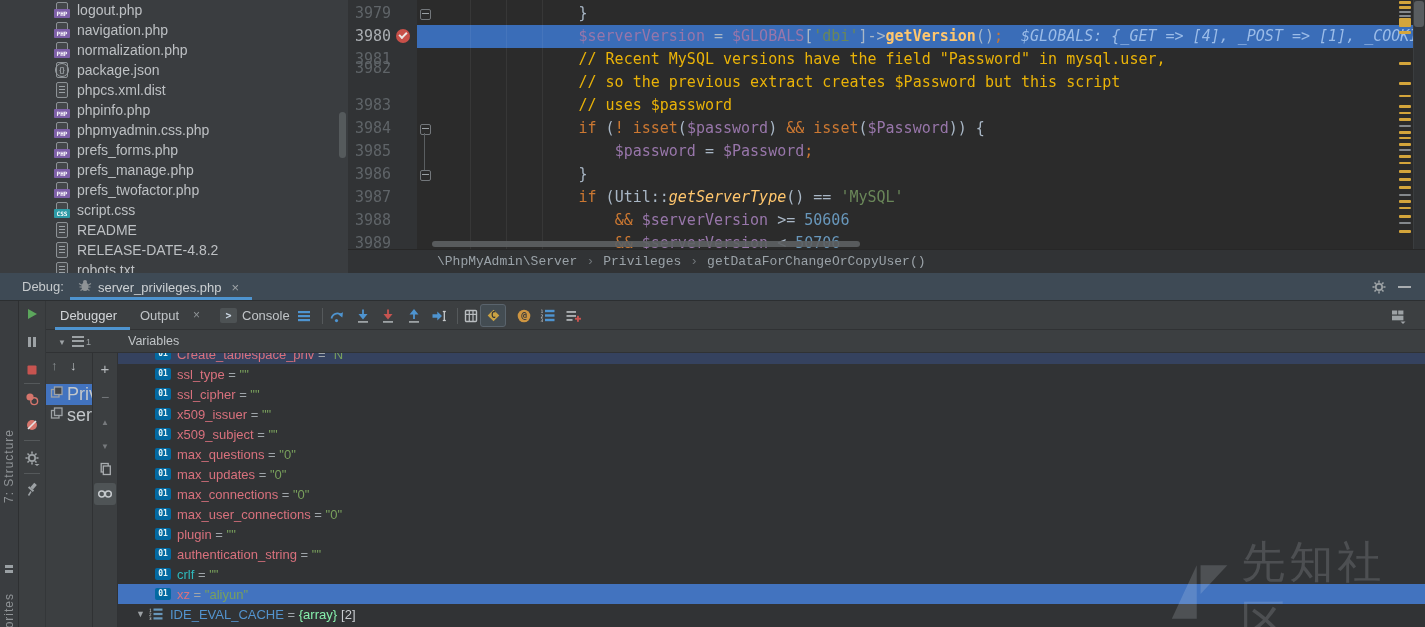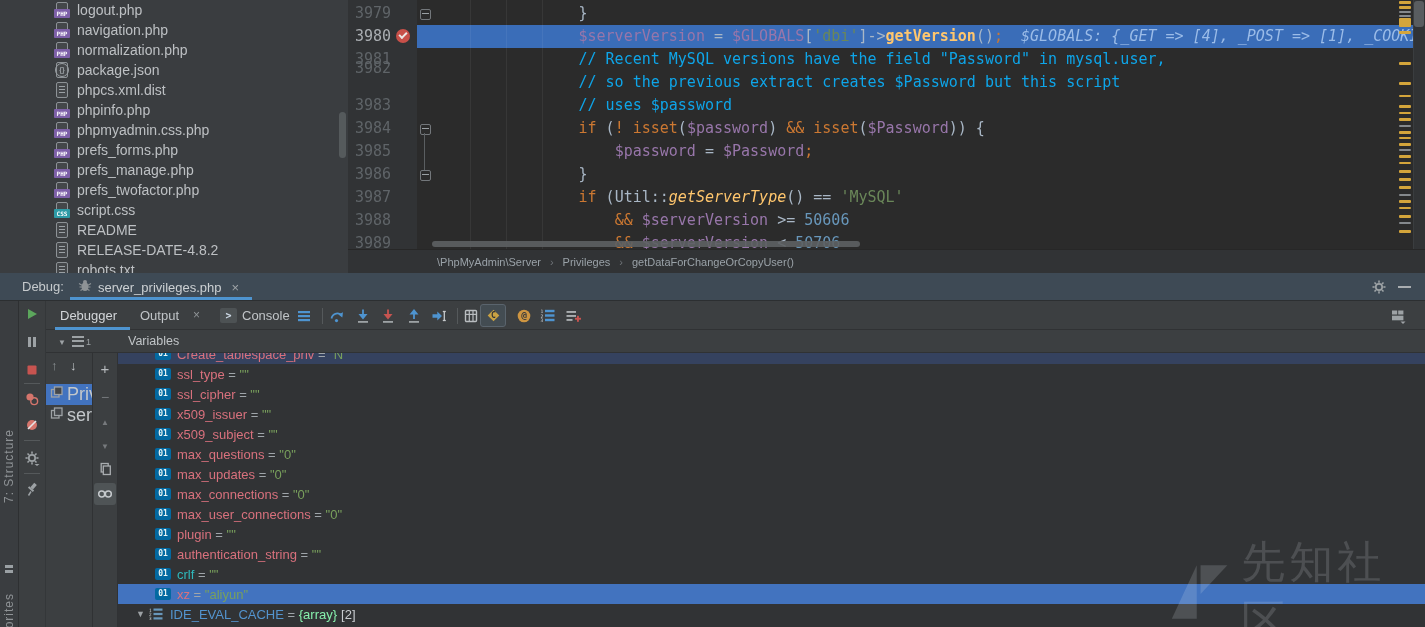--- a/index.html
+++ b/index.html
@@ -29,31 +29,31 @@
   .gnum.cur{color:#aaaeb2;}
   #bp{position:absolute;left:48px;width:14px;height:14px;border-radius:50%;background:#c85049;}
   #bp::after{content:"";position:absolute;left:3px;top:3px;width:6px;height:3px;border-left:2px solid #ece8e6;
              border-bottom:2px solid #ece8e6;transform:rotate(-45deg);}
   #code{left:69px;top:0;width:996px;height:249px;background:#2b2b2b;overflow:hidden;}
   #execline{position:absolute;left:0;top:25px;width:996px;height:23px;background:#3a6db8;}
   .iguide{position:absolute;top:0;height:249px;width:1px;background:rgba(255,255,255,.06);}
   .cline{position:absolute;left:17px;height:23px;font:15px/23px "DejaVu Sans Mono",monospace;white-space:pre;color:#a9b7c6;}
   .tk-kw{color:#cc7832;}.tk-var{color:#9876aa;}.tk-str{color:#6a8759;}.tk-num{color:#6897bb;}
   .tk-fn{color:#ffc66d;font-weight:bold;}.tk-fni{color:#ffc66d;font-style:italic;}
-  .tk-cmt{color:#0ea5e9;}.tk-def{color:#a9b7c6;}.tk-hint{color:#9bbce8;font-style:italic;}
+  .tk-cmt{color:#eab308;}.tk-def{color:#a9b7c6;}.tk-hint{color:#9bbce8;font-style:italic;}
   .fold{position:absolute;left:3px;width:9px;height:9px;border:1px solid #73777b;border-radius:2px;background:#2b2b2b;}
   .fold::after{content:"";position:absolute;left:1px;right:1px;top:3px;height:1px;background:#9aa0a4;}
   #foldline{position:absolute;left:7px;width:1px;background:#5a5e61;}
   #hscroll{left:84px;top:241px;width:428px;height:6px;background:#5d6163;border-radius:3px;opacity:.9;}
   #stripe{left:1049px;top:0;width:16px;height:249px;}
   .mark{position:absolute;left:2px;width:12px;border-radius:1px;}
   #farcol{left:1065px;top:0;width:12px;height:249px;background:#313335;border-left:1px solid #3a3d3f;}
   #vthumb{left:1066px;top:1px;width:10px;height:26px;background:#595d60;border-radius:3px;}
   #crumbs{left:0;top:249px;width:1077px;height:24px;background:#313335;border-top:1px solid #272727;
-          display:flex;align-items:center;padding-left:89px;box-sizing:border-box;font-size:11px;color:#9aa2a8;}
+          display:flex;align-items:center;padding-left:89px;box-sizing:border-box;font-size:13px;color:#9aa2a8;font-family:Liberation Mono, monospace;}
   .crumb{white-space:nowrap;}
   .crumb-sep{margin:0 9px;color:#6f7478;}
 
   
   #debug{left:0;top:273px;width:1425px;height:354px;background:#3c3f41;}
   #dhead{position:absolute;left:0;top:0;width:1425px;height:28px;background:#3e4a55;border-bottom:1px solid #2c2f31;box-sizing:border-box;}
   #dhead-label{position:absolute;left:22px;top:0;line-height:28px;font-size:13px;color:#c6cacd;}
   #dtab{position:absolute;left:78px;top:0;height:28px;display:flex;align-items:center;}
   #dtab .lbl{margin:0 6px;font-size:13px;color:#ccd0d3;}
   #dtab .x{color:#9fa4a7;font-size:13px;margin-left:4px;}

